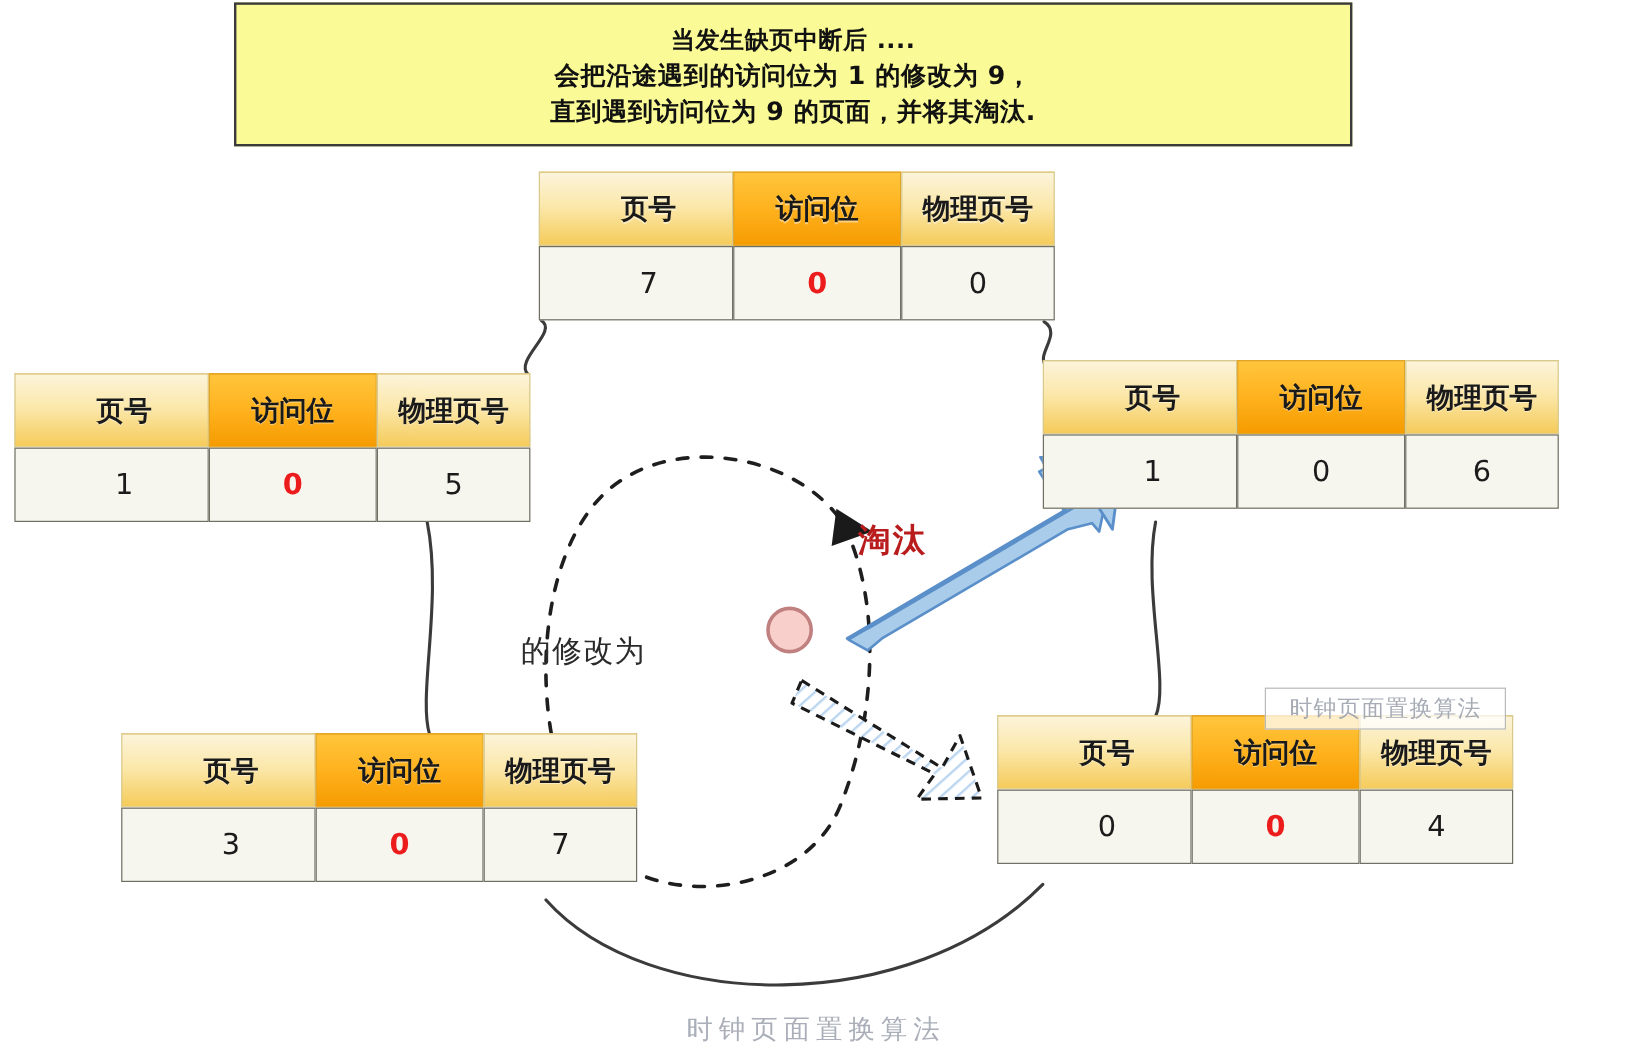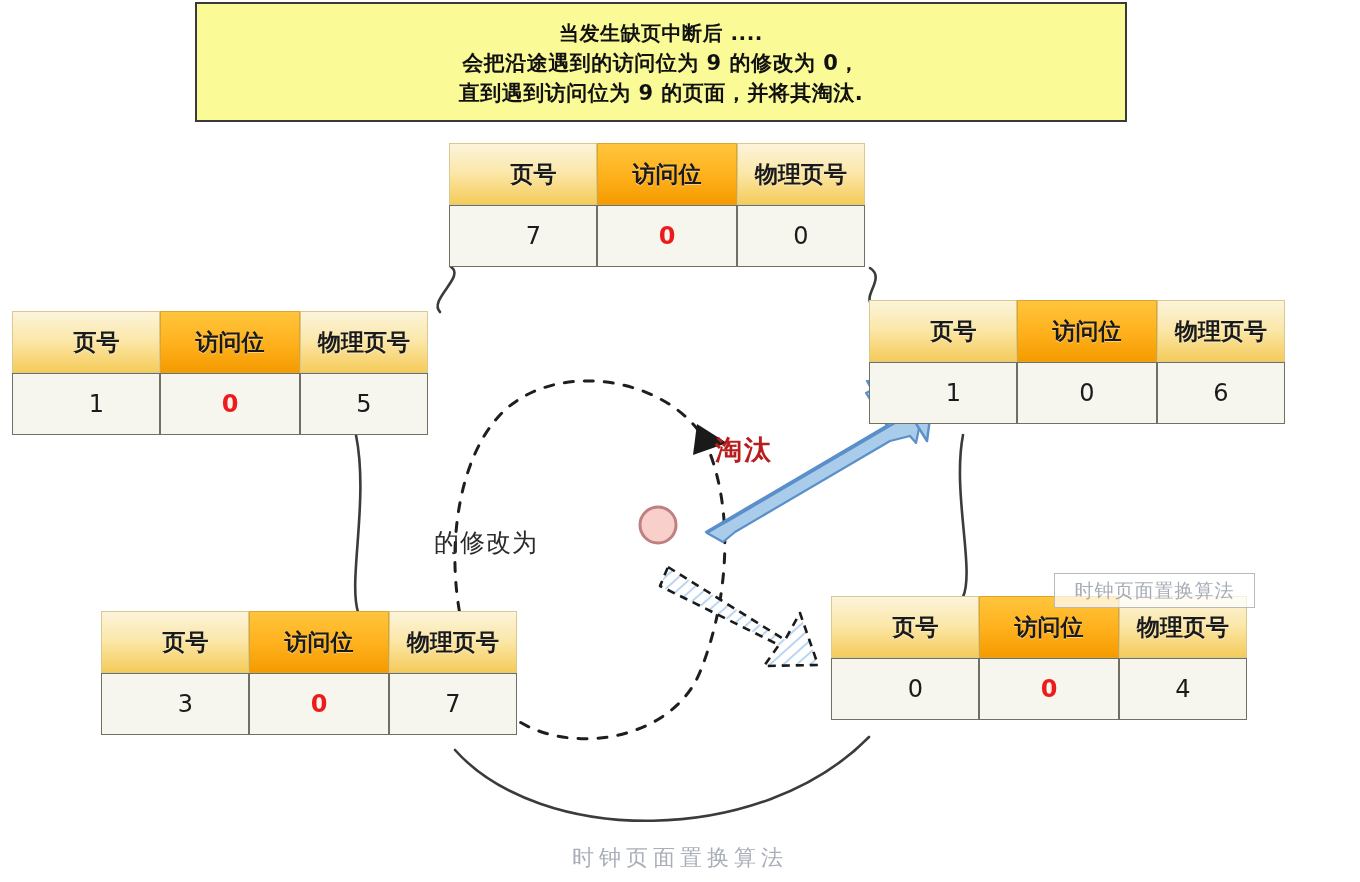--- a/index.html
+++ b/index.html
@@ -85,21 +85,21 @@
     height: 62px;
     font-size: 24px;
     color: #1b1b1b;
     background: #F7F6EE;
     border-color: #6f6f63;
   }
   .bcell.red {
     color: #ED1C1C;
     font-weight: bold;
   }
-  .c-page   { width: 148px; padding-left: 21px; }
+  .c-page   { width: 162px; padding-left: 21px; }
   .c-bit    { width: 140px; }
   .c-phys   { width: 128px; }
 
   
   #table-top    { left: 449px;  top: 143px; }
   #table-left   { left: 12px;   top: 311px; }
   #table-right  { left: 869px;  top: 300px; }
   #table-bottomleft  { left: 101px; top: 611px; }
   #table-bottomright { left: 831px; top: 596px; }
 
@@ -169,21 +169,21 @@
     letter-spacing: 5px;
   }
 </style>
 </head>
 <body>
 
 <div id="stage">
 
   <div class="callout">
     <div class="callout-line l1">当发生缺页中断后 ....</div>
-    <div class="callout-line">会把沿途遇到的访问位为 9 的修改为 0，</div>
+    <div class="callout-line">会把沿途遇到的访问位为 1 的修改为 9，</div>
     <div class="callout-line">直到遇到访问位为 9 的页面，并将其淘汰.</div>
   </div>
 
   <svg id="overlay" viewBox="0 0 1360 882">
     <defs>
       <pattern id="hatch" width="9" height="9" patternTransform="rotate(48)" patternUnits="userSpaceOnUse">
         <rect width="9" height="9" fill="#ffffff"></rect>
         <line x1="0" y1="0" x2="0" y2="9" stroke="#BBD6F0" stroke-width="4"></line>
       </pattern>
     </defs>

